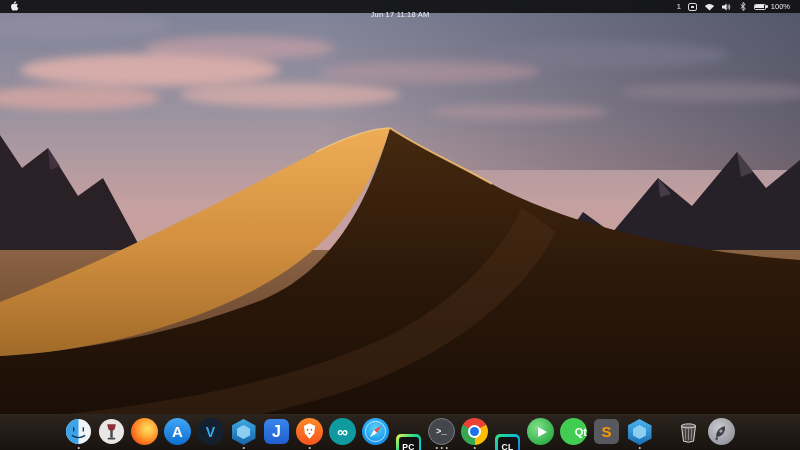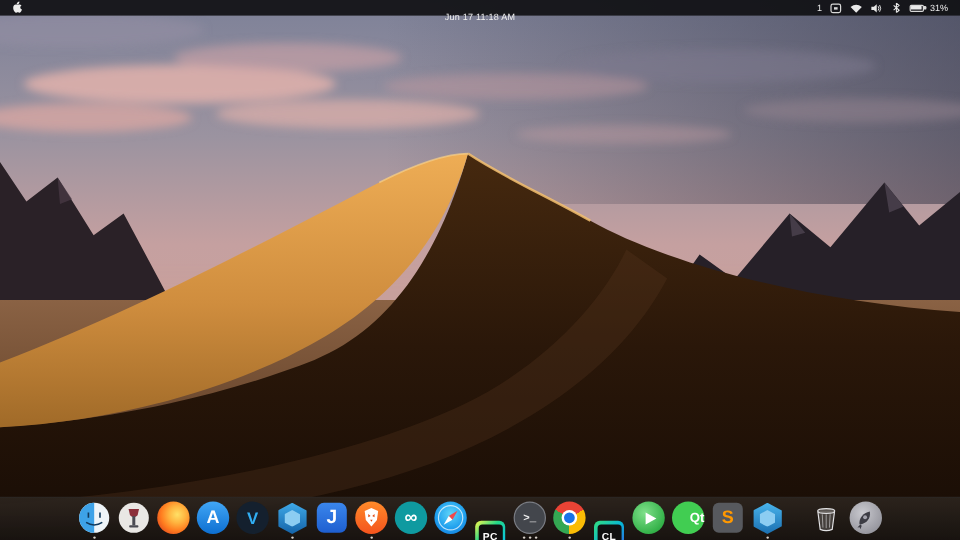--- a/index.html
+++ b/index.html
@@ -170,21 +170,21 @@
           <path stroke="#e8e8e8" stroke-width="0.9" fill="none" stroke-linejoin="round" d="M4 0.3 L4 8.2 M4 0.3 L6.3 2.2 L1.7 6.2 M4 8.2 L6.3 6.3 L1.7 2.3"></path>
         </svg>
       </span>
       <span class="batt">
         <span class="mb-ic">
           <span class="batt-body">
               <span class="batt-fill"></span>
             </span>
             <span class="batt-nub"></span>
         </span>
-        <span>31%</span>
+        <span>100%</span>
       </span>
     </div>
   </div>
 
   <div class="dock">
 
     <div class="di">
       <svg class="ic finder-svg" width="27" height="27" viewBox="0 0 28 28">
         <circle cx="14" cy="14" r="13" fill="#eef4f8"></circle>
         <path d="M14 1 A13 13 0 0 0 14 27 Z" fill="#3da2e8"></path>

